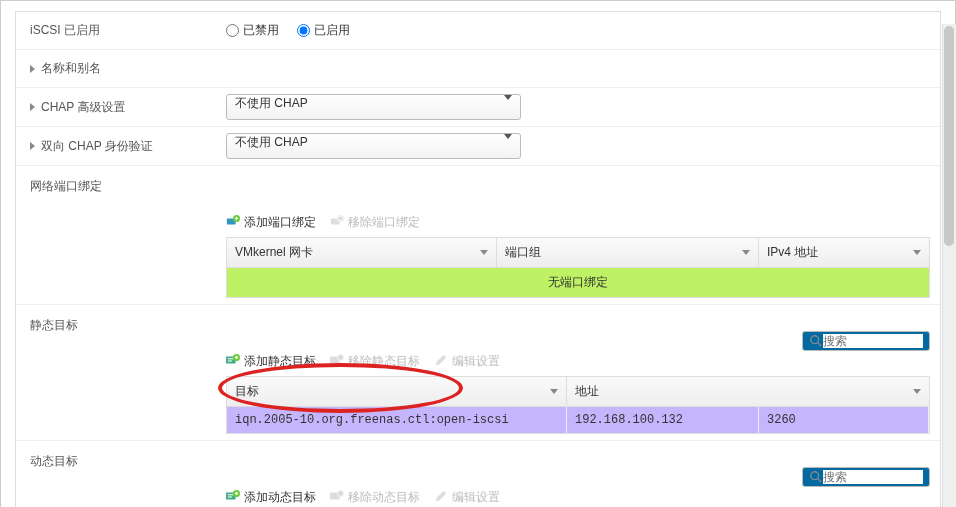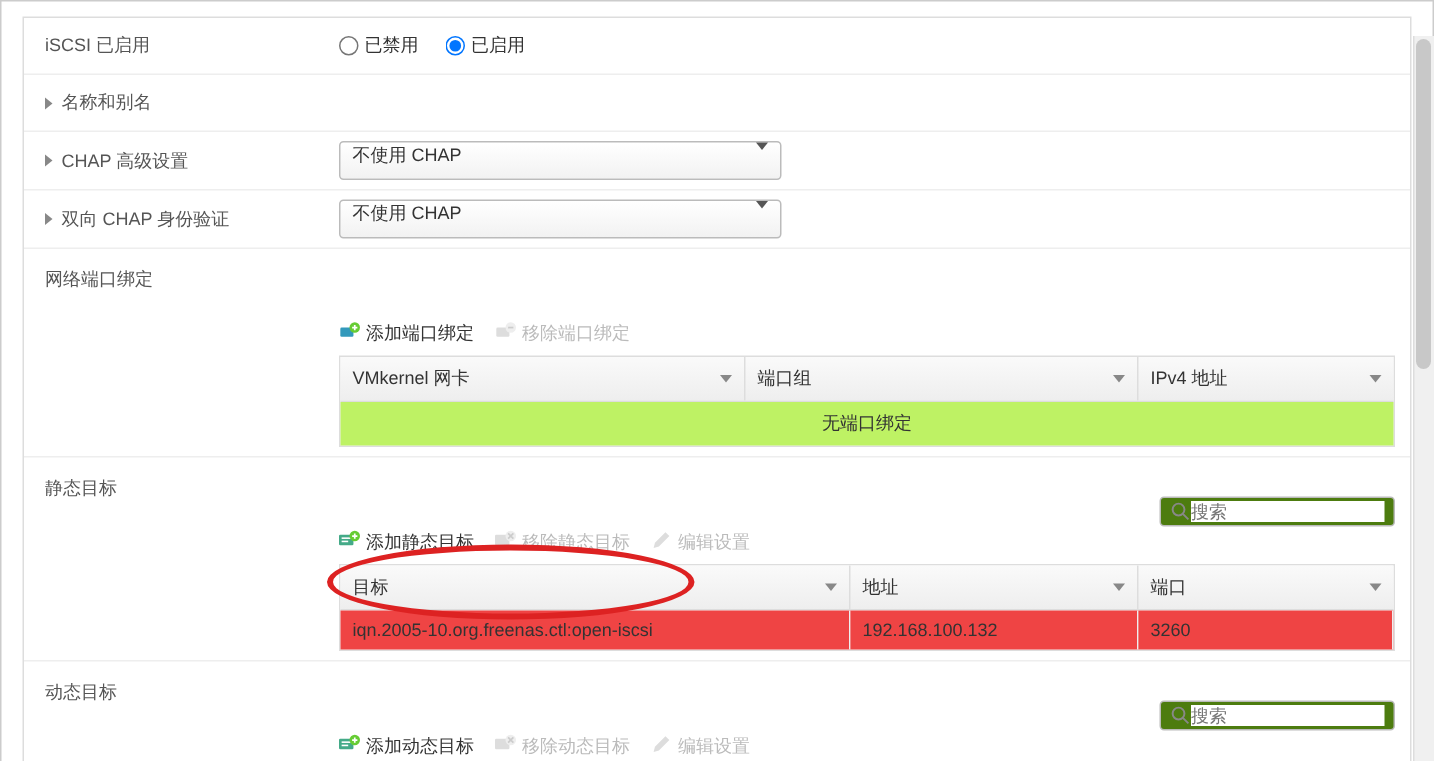--- a/index.html
+++ b/index.html
@@ -17,30 +17,30 @@
 .chev { display: inline-block; width: 0; height: 0; border-top: 4px solid transparent; border-bottom: 4px solid transparent; border-left: 5px solid #888; }
 .radio-group { display: flex; gap: 18px; align-items: center; }
 .radio-group label { display: flex; align-items: center; gap: 4px; cursor: pointer; }
 .select { width: 295px; height: 26px; border: 1px solid #bbb; border-radius: 3px; background: linear-gradient(#fff, #f2f2f2); padding: 0 8px; display: flex; align-items: flex-start; justify-content: space-between; cursor: pointer; }
 .select .caret { width: 0; height: 0; border-left: 4px solid transparent; border-right: 4px solid transparent; border-top: 5px solid #555; }
 .sub-value { padding: 8px 10px; }
 .toolbar { display: flex; align-items: center; gap: 14px; padding-bottom: 6px; }
 .toolbar .tbtn { display: flex; align-items: flex-start; gap: 4px; cursor: pointer; color: #333; margin-top: 42px; }
 .toolbar .tbtn.disabled { color: #bbb; cursor: default; }
 .toolbar .spacer { flex: 1; }
-.searchbox { display: flex; align-items: center; border: 1px solid #bbb; border-radius: 3px; padding: 2px 6px; width: 157px; background: #4d7c0f; }
+.searchbox { display: flex; align-items: center; border: 1px solid #bbb; border-radius: 3px; padding: 2px 6px; width: 128px; background: #0369a1; }
 .searchbox input { border: none; outline: none; width: 100%; font-size: 12px; }
 .grid { border: 1px solid #ddd; }
 .ghead { display: flex; background: linear-gradient(#fafafa, #eee); border-bottom: 1px solid #ddd; }
 .gcell { padding: 6px 8px; border-right: 1px solid #ddd; display: flex; align-items: center; justify-content: space-between; text-align: right; }
 .gcell:last-child { border-right: none; }
 .gcell .sort { width: 0; height: 0; border-left: 4px solid transparent; border-right: 4px solid transparent; border-top: 5px solid #888; }
 .grow { display: flex; border-bottom: 1px solid #eee; }
 .grow:last-child { border-bottom: none; }
-.grow .gcell { background: #ef4444; border-right: 1px solid #eee; }
+.grow .gcell { background: #c4b5fd; border-right: 1px solid #eee; font-family: Liberation Mono, monospace; }
 .empty-row { text-align: center; padding: 6px; color: #333; background: #bef264; }
 .footerbar { display: flex; justify-content: flex-end; gap: 8px; padding: 8px 14px; border-top: 1px solid #ccc; background: linear-gradient(#fafafa, #eee); margin-top: 10px; }
 .btn { border: 1px solid #aaa; background: linear-gradient(#fff, #e8e8e8); border-radius: 3px; padding: 4px 14px; cursor: pointer; font-size: 12px; }
 .scroll-hint { position: absolute; right: 0; top: 24px; bottom: 40px; width: 14px; background: #f0f0f0; border-left: 1px solid #ddd; }
 .scroll-thumb { position: absolute; right: 2px; top: 2px; width: 10px; height: 220px; background: #c8c8c8; border-radius: 5px; }
 .wrapper { position: relative; }
 .icon-svg { width: 14px; height: 14px; flex-shrink: 0; }
 .red-ellipse { position: absolute; border: 4px solid #d22; border-radius: 50%; width: 245px; height: 50px; left: 218px; top: 363px; pointer-events: none; }
 </style>
 </head>
@@ -185,24 +185,20 @@
           <div class="grid">
             <div class="ghead">
               <div class="gcell" style="flex:0 0 340px;">
                     <span>目标</span>
                     <span class="sort"></span>
                   </div>
               <div class="gcell" style="flex:1;">
                     <span>地址</span>
                     <span class="sort"></span>
                   </div>
-              <div class="gcell" style="flex:0 0 170px;">
-                    <span>端口</span>
-                    <span class="sort"></span>
-                  </div>
             </div>
             <div class="grow">
               <div class="gcell" style="flex:0 0 340px;">iqn.2005-10.org.freenas.ctl:open-iscsi</div>
               <div class="gcell" style="flex:1;">192.168.100.132</div>
               <div class="gcell" style="flex:0 0 170px;">3260</div>
             </div>
           </div>
         </div>
       </div>
 

